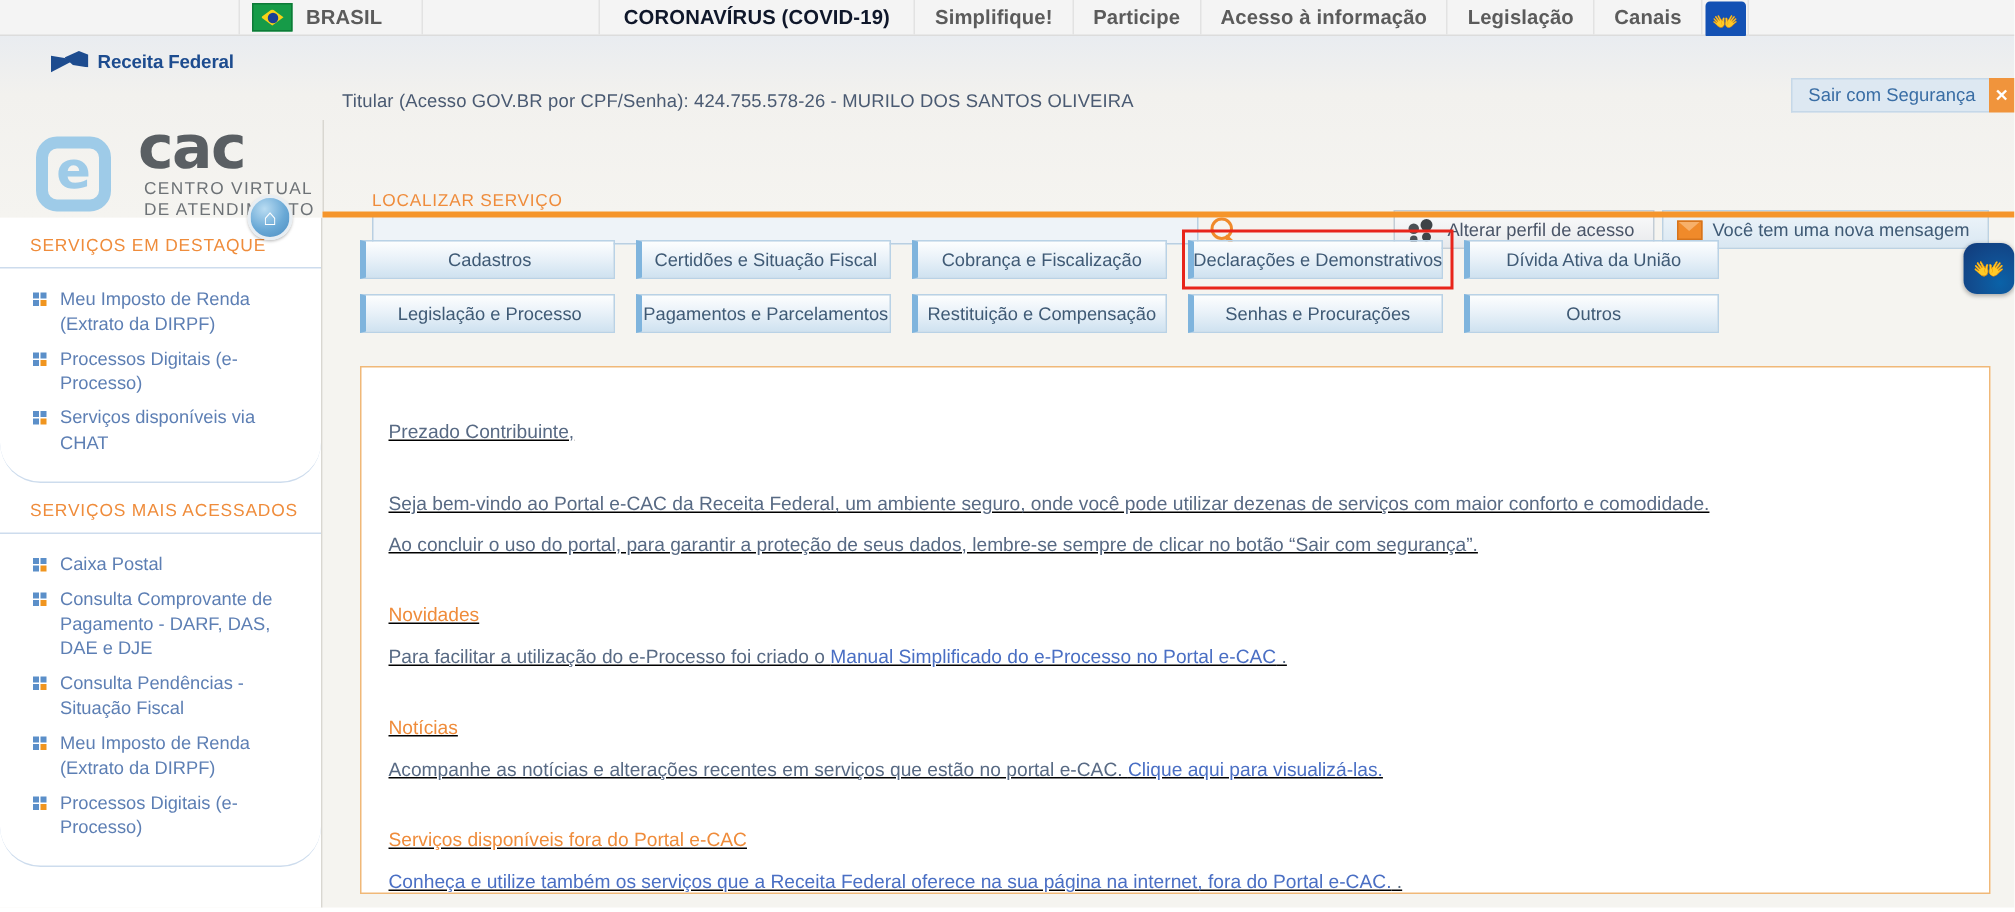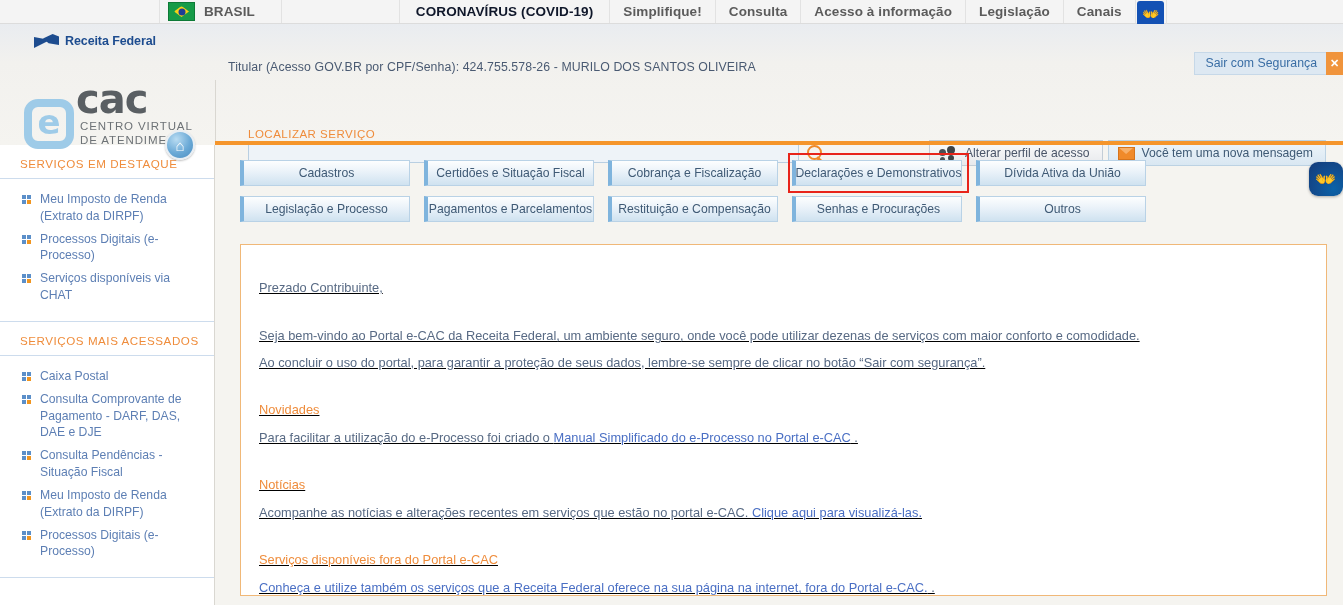--- a/index.html
+++ b/index.html
@@ -95,21 +95,21 @@
     width:16px;height:11px;
     background:#1d4c8f;
     clip-path: polygon(0 40%, 60% 0, 100% 22%, 100% 100%, 35% 85%);
   }
   .rf-logo-text {
     font-size: 12.5px; font-weight: bold; color: #1d4c8f;
     letter-spacing: -.1px;
   }
   .ecac-block {
     position: absolute; left: 24px; top: 58px;
-    display:flex; align-items: flex-end; gap: 6px;
+    display:flex; align-items: center; gap: 22px;
   }
   .ecac-e {
     width: 50px; height: 50px;
     border: 8px solid #9ecbe8;
     border-radius: 14px;
     position: relative;
     background: transparent;
   }
   .ecac-e::after{
     content:"e";
@@ -242,21 +242,21 @@
     background: #f5f4f0;
   }
 
   
   .sidebar {
     width: 215px; flex: 0 0 215px;
     background: #ffffff;
     border-right: 1px solid #d9d7d1;
     padding-top: 0px;
   }
-  .side-group { border-bottom: 1px solid #cddced; }
+  .side-group { border-bottom: 1px solid #cddced; border-radius: 27px; }
   .side-head {
     font-size: 11.6px; color:#ef8c3b;
     letter-spacing: .55px;
     padding: 12px 0 8px 20px;
     border-bottom: 1px solid #cddced;
   }
   .side-list { padding: 9px 0 14px 0; }
   .side-item {
     display:flex; gap: 9px;
     padding: 3px 12px 3px 22px;
@@ -353,21 +353,21 @@
     <span>BRASIL</span>
   </div>
   <div class="gov-item blank"></div>
   <div class="gov-item covid">
       <span>CORONAVÍRUS (COVID-19)</span>
     </div>
   <div class="gov-item">
       <span>Simplifique!</span>
     </div>
   <div class="gov-item">
-      <span>Consulta</span>
+      <span>Participe</span>
     </div>
   <div class="gov-item">
       <span>Acesso à informação</span>
     </div>
   <div class="gov-item">
       <span>Legislação</span>
     </div>
   <div class="gov-item">
       <span>Canais</span>
     </div>

